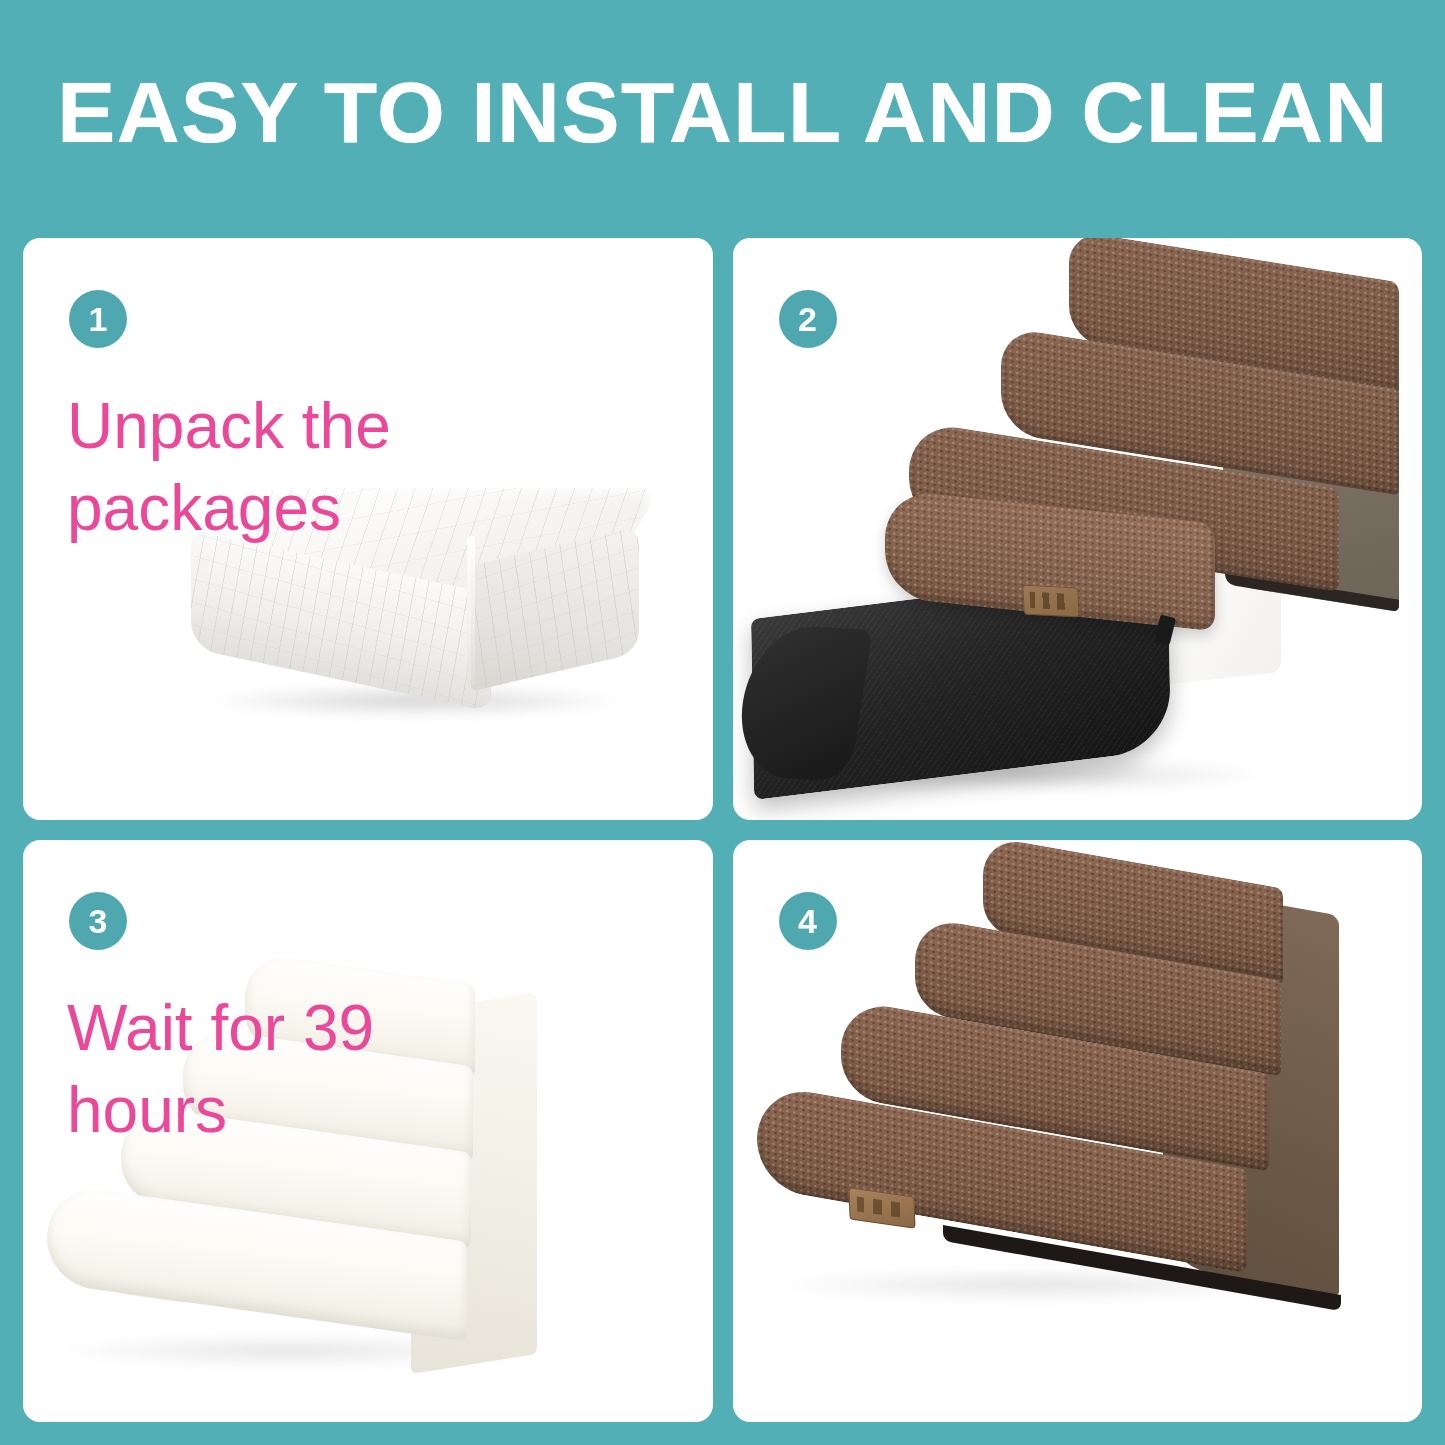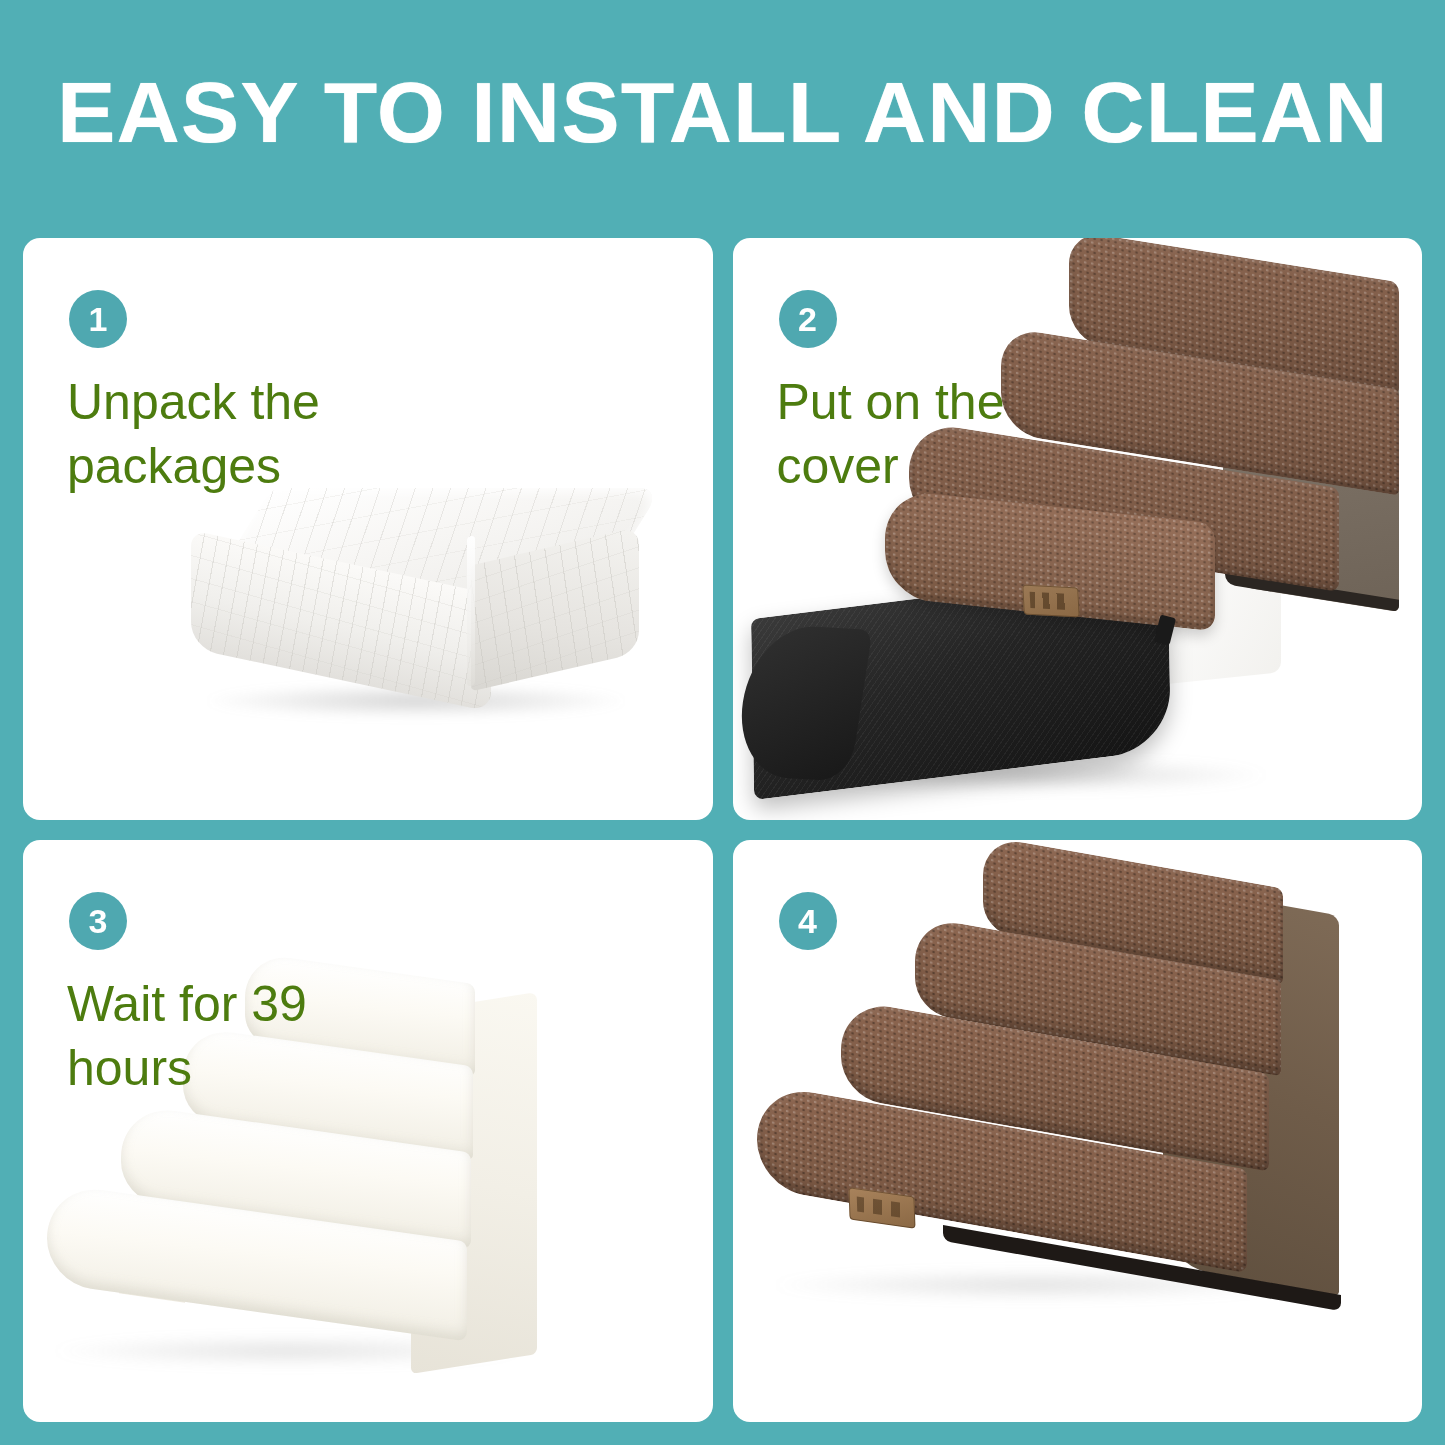--- a/index.html
+++ b/index.html
@@ -73,24 +73,24 @@
     justify-content: center;
     font-size: 34px;
     font-weight: bold;
     line-height: 1;
     z-index: 6;
   }
 
   .caption {
     position: absolute;
     left: 44px;
-    top: 132px;
-    font-size: 50px;
+    top: 148px;
+    font-size: 64px;
     line-height: 1.28;
-    color: #4d7c0f;
+    color: #ec4899;
     font-weight: normal;
     z-index: 6;
     max-width: 330px;
   }
 
   
   .pkg-wrap {
     position: absolute;
     left: 148px;
     top: 250px;
@@ -377,21 +377,20 @@
         <div class="pkg-shadow"></div>
         <div class="pkg-top"></div>
         <div class="pkg-front"></div>
         <div class="pkg-side"></div>
         <div class="pkg-seam"></div>
       </div>
     </div>
 
     <div class="card">
       <div class="badge">2</div>
-      <div class="caption">Put on the cover</div>
 
       <div class="p2">
         <div class="p2-shadow"></div>
         <div class="p2-foam"></div>
         <div class="p2-side"></div>
         <div class="p2-side-bottom"></div>
         <div class="p2-tread p2-t1"></div>
         <div class="p2-tread p2-t2"></div>
         <div class="p2-tread p2-t3"></div>
         <div class="p2-black"></div>

